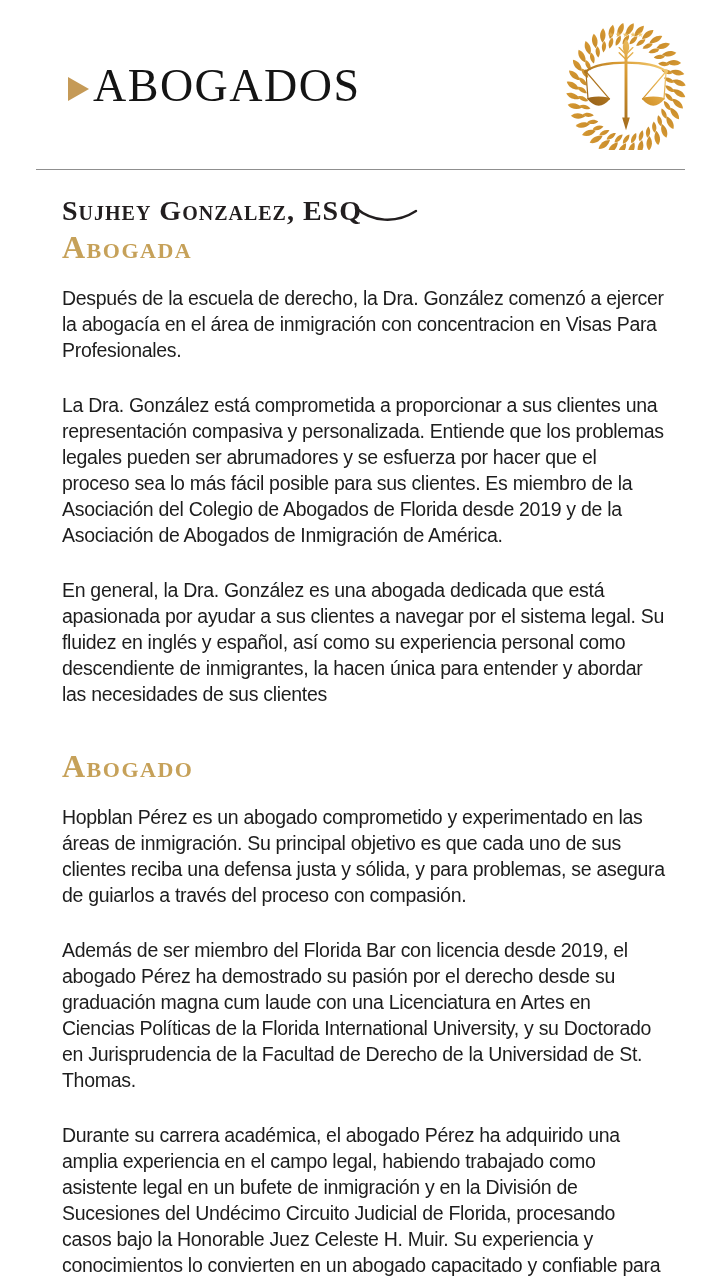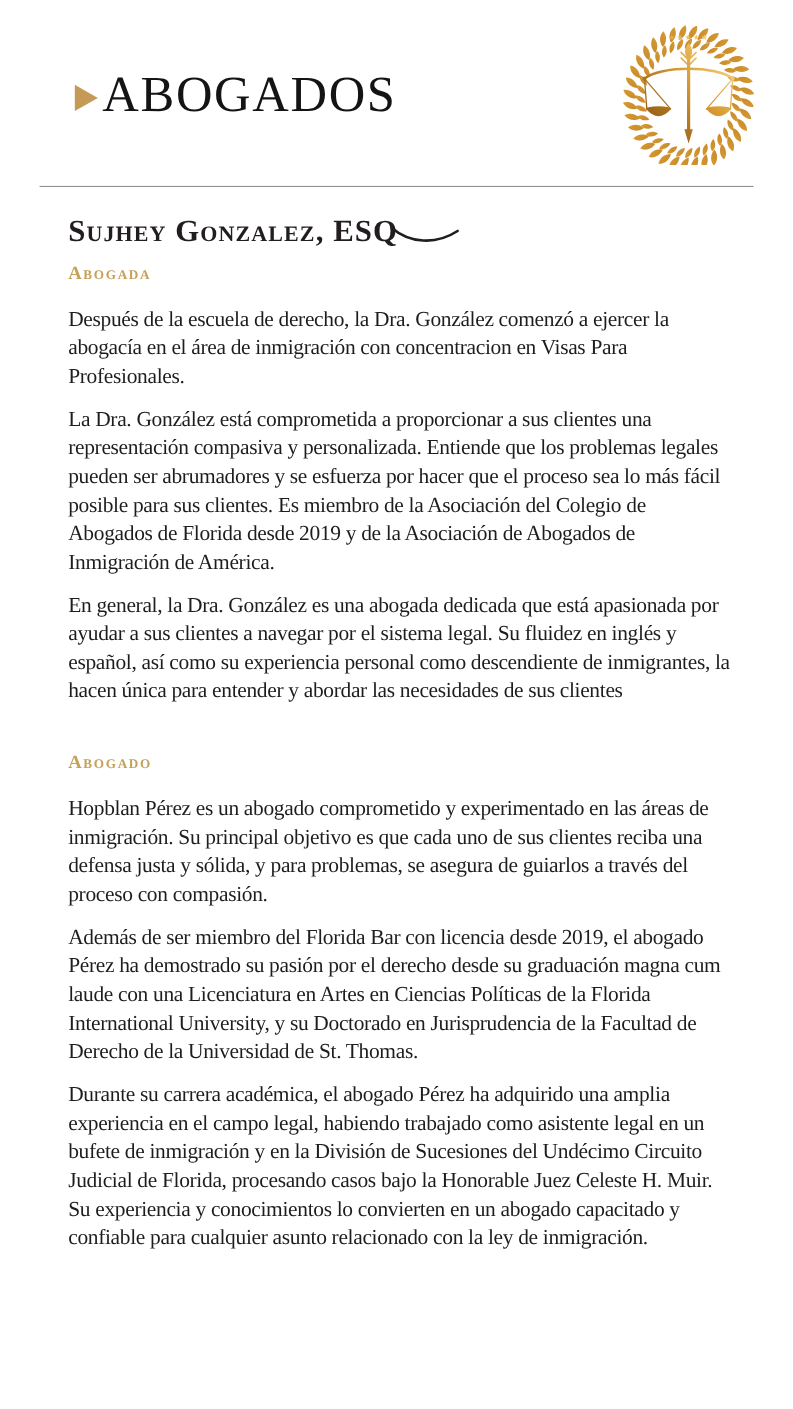--- a/index.html
+++ b/index.html
@@ -62,35 +62,35 @@
     color: #221e1f;
     line-height: 1.1;
     white-space: nowrap;
   }
   .swash { display: inline-block; margin-left: -8px; transform: translateY(6px); }
 
   h3.attorney-role {
     font-family: "Liberation Serif", serif;
     font-variant: small-caps;
     font-weight: 600;
-    font-size: 17px;
+    font-size: 32px;
     letter-spacing: 1.5px;
     color: #c6a159;
     line-height: 1.1;
-    margin-top: 13px;
-  }
-
-  .bio { margin-top: 20px; width: 604px; font-family: Liberation Serif, serif; }
+    margin-top: 3px;
+  }
+
+  .bio { margin-top: 20px; width: 604px; }
   .bio p {
     font-size: 19.5px;
     line-height: 26px;
     letter-spacing: -0.3px;
     color: #1d1d1d;
   }
-  .bio p + p { margin-top: 13px; }
+  .bio p + p { margin-top: 29px; }
 </style>
 </head>
 <body>
 
 <div class="page">
 
   <header class="page-header">
     <div class="title-wrap">
       <span class="arrow-bullet"></span>
       <h1 class="page-title">ABOGADOS</h1>

